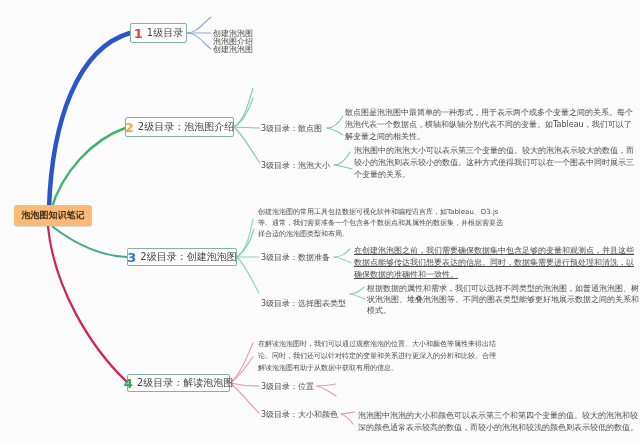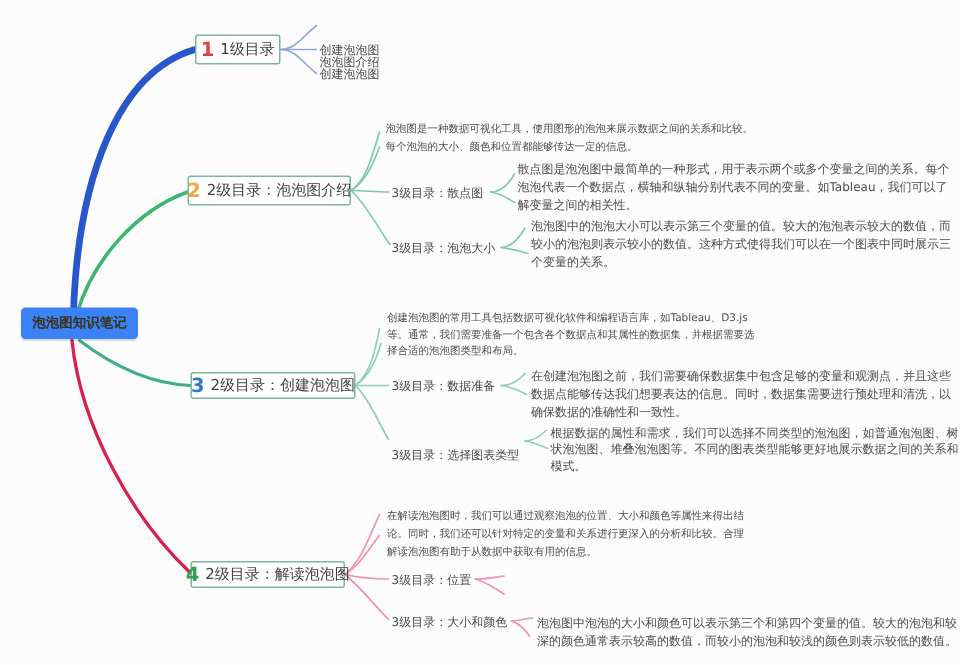--- a/index.html
+++ b/index.html
@@ -6,21 +6,21 @@
   .canvas{
     position:relative;width:640px;height:443px;overflow:hidden;
     background:#fcfcfc;
     font-family:"DejaVu Sans","Liberation Sans",sans-serif;
   }
   svg.links{position:absolute;left:0;top:0;width:640px;height:443px;}
   svg.links path{fill:none;stroke-linecap:round;}
 
   .root{
     position:absolute;left:14px;top:205px;width:78px;height:21px;
-    background:#3b82f6;border-radius:3px;
+    background:#fdba74;border-radius:3px;
     display:flex;align-items:center;justify-content:center;
     font-size:9px;font-weight:bold;color:#3d3118;
     box-shadow:0 1px 1px rgba(0,0,0,.15);
   }
   .topic{
     position:absolute;background:#ffffff;border:1px solid #7FB5A0;border-radius:2px;
     display:flex;align-items:center;justify-content:center;gap:4px;
     box-sizing:border-box;white-space:nowrap;
   }
   .topic .num{font-size:13px;font-weight:bold;line-height:1;}
@@ -107,29 +107,28 @@
   </div>
   <div class="topic" style="left:127px;top:374px;width:103px;height:18px;">
     <span class="num num-4">4</span>
     <span class="tlabel">2级目录：解读泡泡图</span>
   </div>
 
   <div class="leaf" style="left:213px;top:12px;margin-top:24px;">泡泡图介绍</div>
   <div class="leaf" style="left:213px;top:28px;">创建泡泡图</div>
   <div class="leaf" style="left:213px;top:44px;">创建泡泡图</div>
 
-  <div class="para intro" style="left:257px;top:80px;width:247px;">泡泡图是一种数据可视化工具，使用图形的泡泡来展示数据之间的关系和比较。每个泡泡的大小、颜色和位置都能够传达一定的信息。</div>
   <div class="leaf" style="left:261px;top:123px;">3级目录：散点图</div>
   <div class="para" style="left:345px;top:107px;width:288px;">散点图是泡泡图中最简单的一种形式，用于表示两个或多个变量之间的关系。每个泡泡代表一个数据点，横轴和纵轴分别代表不同的变量。如Tableau，我们可以了解变量之间的相关性。</div>
   <div class="leaf" style="left:261px;top:160px;">3级目录：泡泡大小</div>
   <div class="para" style="left:354px;top:145px;width:282px;">泡泡图中的泡泡大小可以表示第三个变量的值。较大的泡泡表示较大的数值，而较小的泡泡则表示较小的数值。这种方式使得我们可以在一个图表中同时展示三个变量的关系。</div>
 
   <div class="para intro lh11" style="left:258px;top:207px;width:246px;">创建泡泡图的常用工具包括数据可视化软件和编程语言库，如Tableau、D3.js等。通常，我们需要准备一个包含各个数据点和其属性的数据集，并根据需要选择合适的泡泡图类型和布局。</div>
   <div class="leaf" style="left:261px;top:252px;">3级目录：数据准备</div>
-  <div class="para" style="left:354px;top:245px;width:282px;">在创建泡泡图之前，我们需要确保数据集中包含足够的变量和观测点，并且这些数据点能够传达我们想要表达的信息。同时，数据集需要进行预处理和清洗，以确保数据的准确性和一致性。</div>
+  <div class="para" style="left:354px;top:245px;width:282px;text-decoration:underline;">在创建泡泡图之前，我们需要确保数据集中包含足够的变量和观测点，并且这些数据点能够传达我们想要表达的信息。同时，数据集需要进行预处理和清洗，以确保数据的准确性和一致性。</div>
   <div class="leaf" style="left:261px;top:298px;">3级目录：选择图表类型</div>
   <div class="para intro" style="left:258px;top:338px;width:242px;">在解读泡泡图时，我们可以通过观察泡泡的位置、大小和颜色等属性来得出结论。同时，我们还可以针对特定的变量和关系进行更深入的分析和比较。合理解读泡泡图有助于从数据中获取有用的信息。</div>
 
   <div class="para lh11" style="left:367px;top:283px;width:272px;">根据数据的属性和需求，我们可以选择不同类型的泡泡图，如普通泡泡图、树状泡泡图、堆叠泡泡图等。不同的图表类型能够更好地展示数据之间的关系和模式。</div>
   <div class="leaf" style="left:261px;top:381px;">3级目录：位置</div>
   <div class="leaf" style="left:261px;top:409px;">3级目录：大小和颜色</div>
   <div class="para" style="left:358px;top:410px;width:280px;">泡泡图中泡泡的大小和颜色可以表示第三个和第四个变量的值。较大的泡泡和较深的颜色通常表示较高的数值，而较小的泡泡和较浅的颜色则表示较低的数值。</div>
 
 </div>
 

